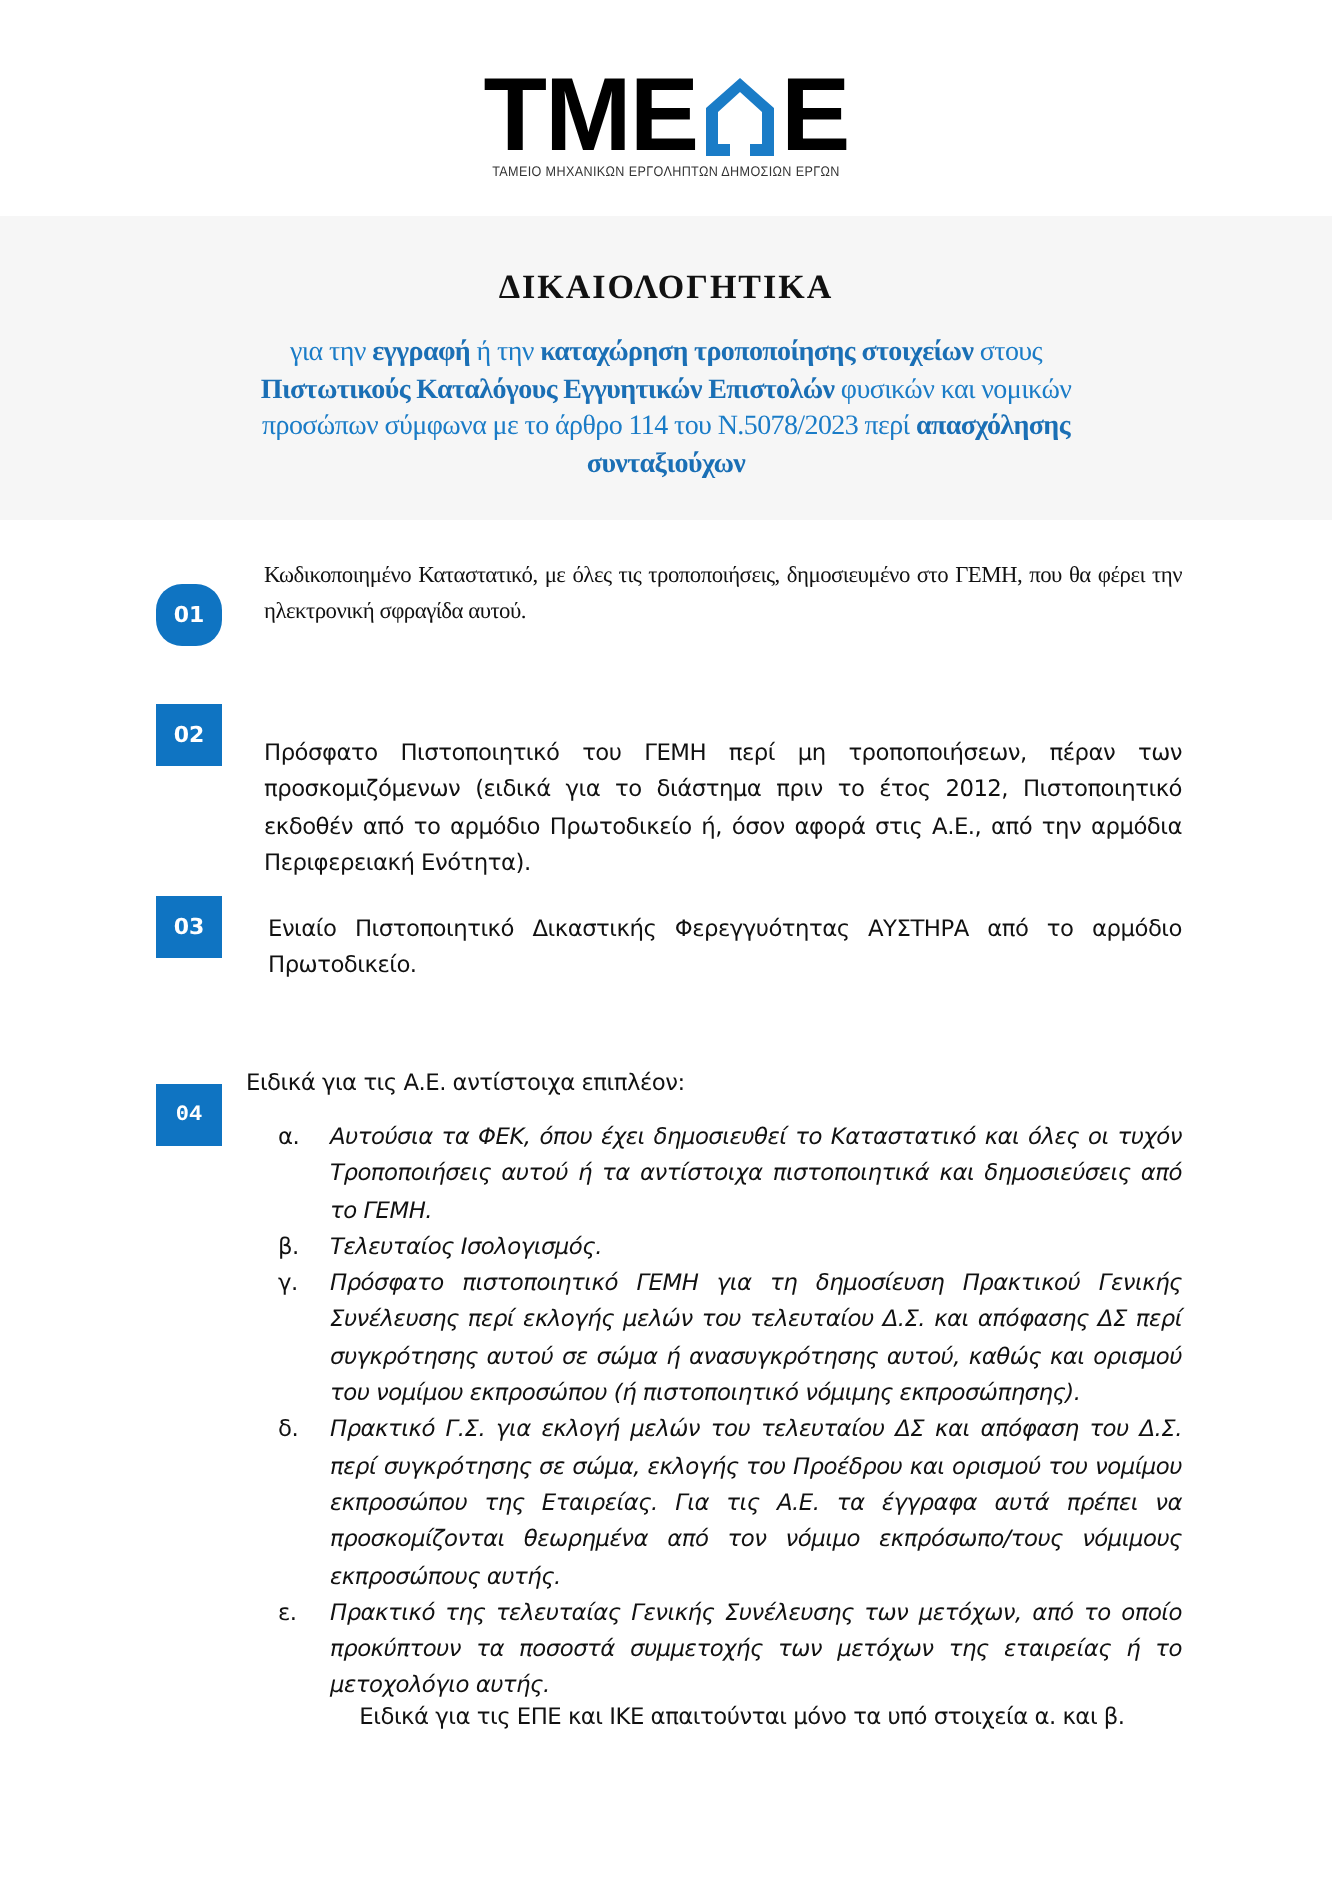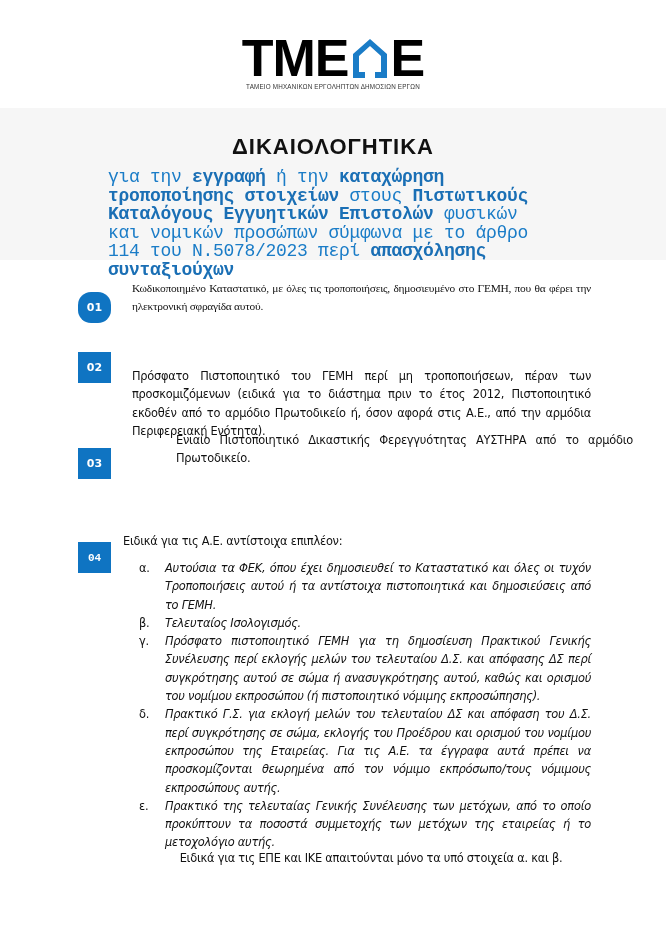--- a/index.html
+++ b/index.html
@@ -6,22 +6,22 @@
     html, body { width: 666px; height: 944px; background: #ffffff; overflow: hidden; }
     body { font-family: "DejaVu Sans", sans-serif; color: #111; position: relative; }
 
     .logo { position: absolute; top: 36px; left: 0; width: 666px; text-align: center; }
     .logo-word { display: inline-flex; align-items: flex-end; font-family: "Liberation Sans", sans-serif; font-weight: bold; font-size: 52px; letter-spacing: -1px; line-height: 44px; color: #000; height: 44px; }
     .logo-word .ch { display: inline-block; }
     .logo-house { display: inline-block; width: 40px; height: 44px; margin: 0 1px; position: relative; }
     .logo-sub { font-family: "Liberation Sans", sans-serif; font-size: 7px; color: #333; letter-spacing: 0.2px; margin-top: 3px; transform: scaleX(0.9); }
 
     .band { position: absolute; top: 108px; left: 0; width: 666px; height: 152px; background: #f6f6f6; }
-    .title { position: absolute; top: 134px; left: 0; width: 666px; text-align: center; font-family: Liberation Sans, sans-serif; font-weight: bold; font-size: 22px; letter-spacing: 1px; color: #111; }
-    .subtitle { position: absolute; top: 168px; left: 108px; width: 450px; font-family: Liberation Mono, monospace; font-size: 18px; line-height: 18.5px; color: #1a7cc7; letter-spacing: -0.3px; }
+    .title { position: absolute; top: 134px; left: 0; width: 666px; text-align: center; font-family: Liberation Serif, serif; font-weight: bold; font-size: 17px; letter-spacing: 1px; color: #111; }
+    .subtitle { position: absolute; top: 168px; left: 108px; width: 450px; text-align: center; font-family: Liberation Serif, serif; font-size: 14px; line-height: 18.5px; color: #1a7cc7; letter-spacing: -0.3px; }
     .subtitle b { font-weight: bold; color: #1a6fb5; }
 
     .badge { position: absolute; width: 33px; height: 31px; background: #0f74c2; color: #fff; font-family: "DejaVu Sans", sans-serif; font-weight: bold; font-size: 11px; display: flex; align-items: center; justify-content: center; }
     .para { position: absolute; font-family: "DejaVu Sans", sans-serif; font-size: 11.4px; line-height: 18.3px; color: #111; text-align: justify; letter-spacing: -0.25px; }
 
     .sublist { position: absolute; left: 139px; width: 452px; font-family: "DejaVu Sans", sans-serif; font-size: 11.4px; line-height: 18.3px; color: #111; letter-spacing: -0.25px; }
     .sub-item { display: flex; }
     .sub-marker { width: 26px; flex: none; }
     .sub-text { flex: 1; text-align: justify; font-style: italic; }
   </style>
@@ -49,21 +49,21 @@
   <span>για την </span><b>εγγραφή</b><span> ή την </span><b>καταχώρηση τροποποίησης στοιχείων</b><span> στους </span><b>Πιστωτικούς Καταλόγους Εγγυητικών Επιστολών</b><span> φυσικών και νομικών προσώπων σύμφωνα με το άρθρο 114 του Ν.5078/2023 περί </span><b>απασχόλησης συνταξιούχων</b>
 </div>
 
 <div class="badge" style="left:78px; top:292px;border-radius:13px;">01</div>
 <div class="para" style="left:132px; top:279px; width:459px;font-family:Liberation Serif, serif;">Κωδικοποιημένο Καταστατικό, με όλες τις τροποποιήσεις, δημοσιευμένο στο ΓΕΜΗ, που θα φέρει την ηλεκτρονική σφραγίδα αυτού.</div>
 
 <div class="badge" style="left:78px; top:352px;">02</div>
 <div class="para" style="left:132px; top:355px; width:459px;margin-top:12px;">Πρόσφατο Πιστοποιητικό του ΓΕΜΗ περί μη τροποποιήσεων, πέραν των προσκομιζόμενων (ειδικά για το διάστημα πριν το έτος 2012, Πιστοποιητικό εκδοθέν από το αρμόδιο Πρωτοδικείο ή, όσον αφορά στις Α.Ε., από την αρμόδια Περιφερειακή Ενότητα).</div>
 
 <div class="badge" style="left:78px; top:448px;">03</div>
-<div class="para" style="left:134px; top:431px; width:457px;margin-left:42px;">Ενιαίο Πιστοποιητικό Δικαστικής Φερεγγυότητας ΑΥΣΤΗΡΑ από το αρμόδιο Πρωτοδικείο.</div>
+<div class="para" style="left:134px; top:455px; width:457px;">Ενιαίο Πιστοποιητικό Δικαστικής Φερεγγυότητας ΑΥΣΤΗΡΑ από το αρμόδιο Πρωτοδικείο.</div>
 
 <div class="badge" style="left:78px; top:542px;font-family:Liberation Mono, monospace;">04</div>
 <div class="para" style="left:123px; top:532px; width:468px;">Ειδικά για τις Α.Ε. αντίστοιχα επιπλέον:</div>
 
 <div class="sublist" style="top:559px;">
   <div class="sub-item">
     <span class="sub-marker">α.</span>
     <span class="sub-text">Αυτούσια τα ΦΕΚ, όπου έχει δημοσιευθεί το Καταστατικό και όλες οι τυχόν Τροποποιήσεις αυτού ή τα αντίστοιχα πιστοποιητικά και δημοσιεύσεις από το ΓΕΜΗ.</span>
   </div>
   <div class="sub-item">

